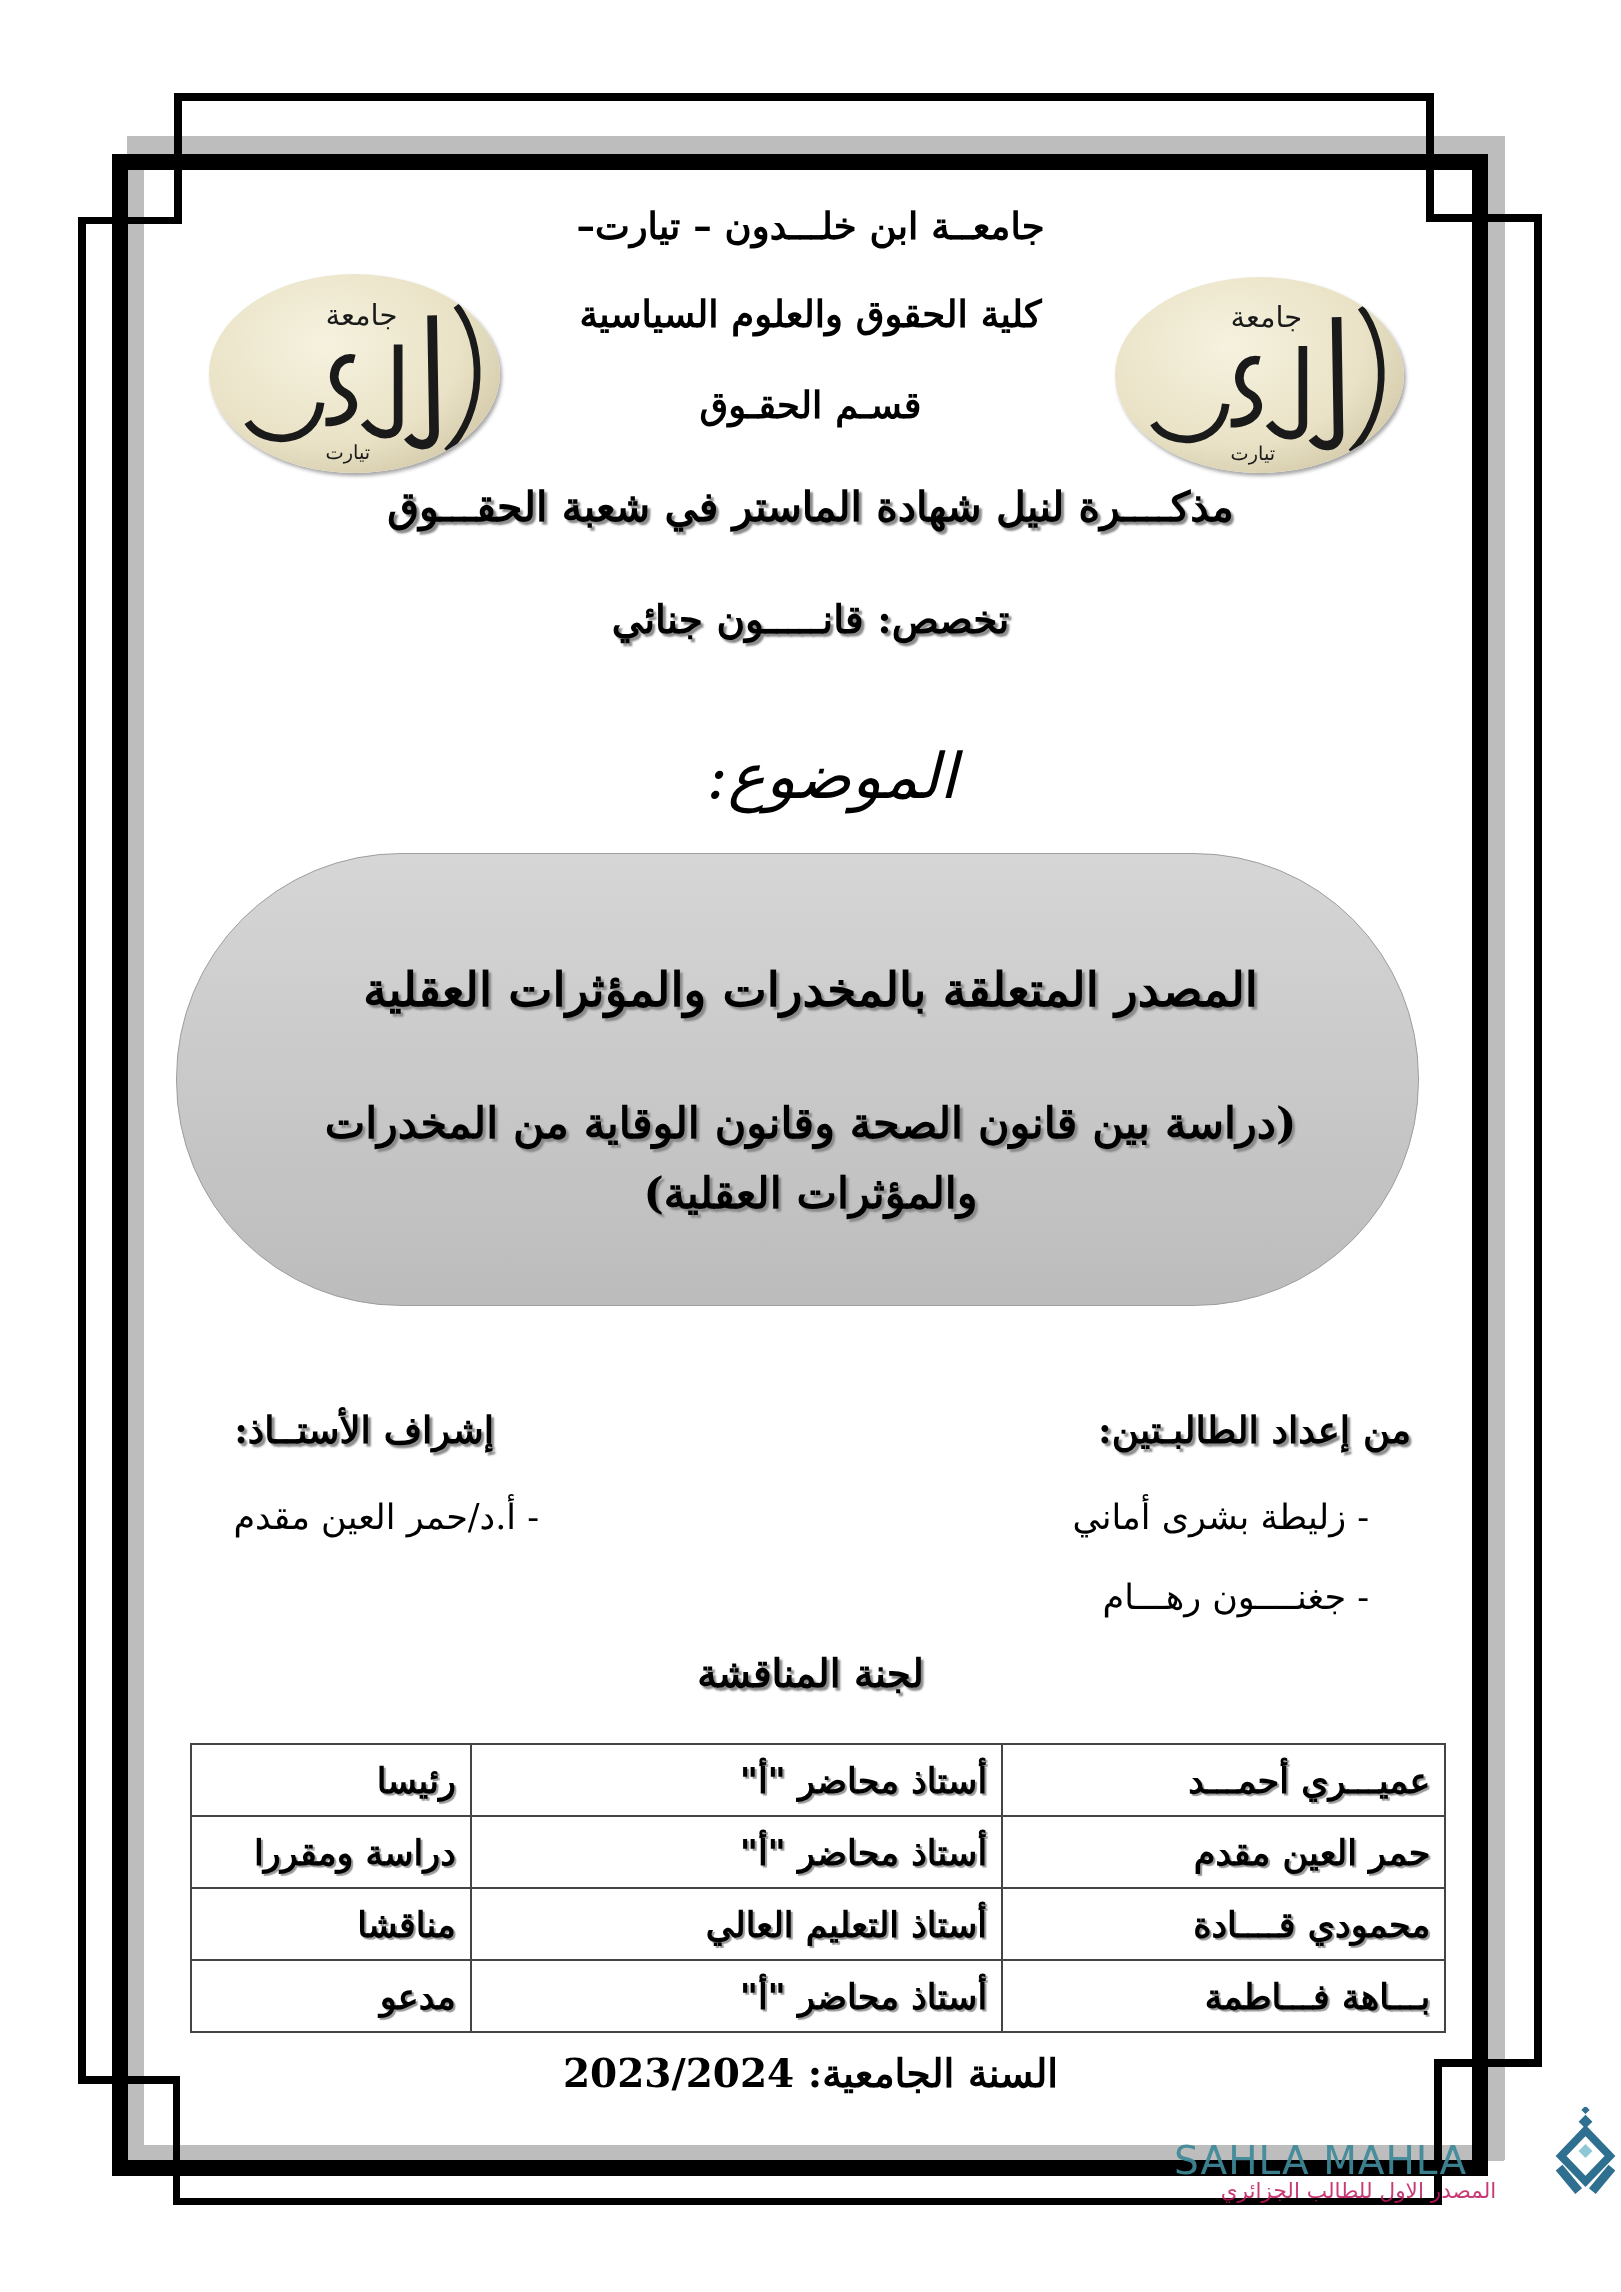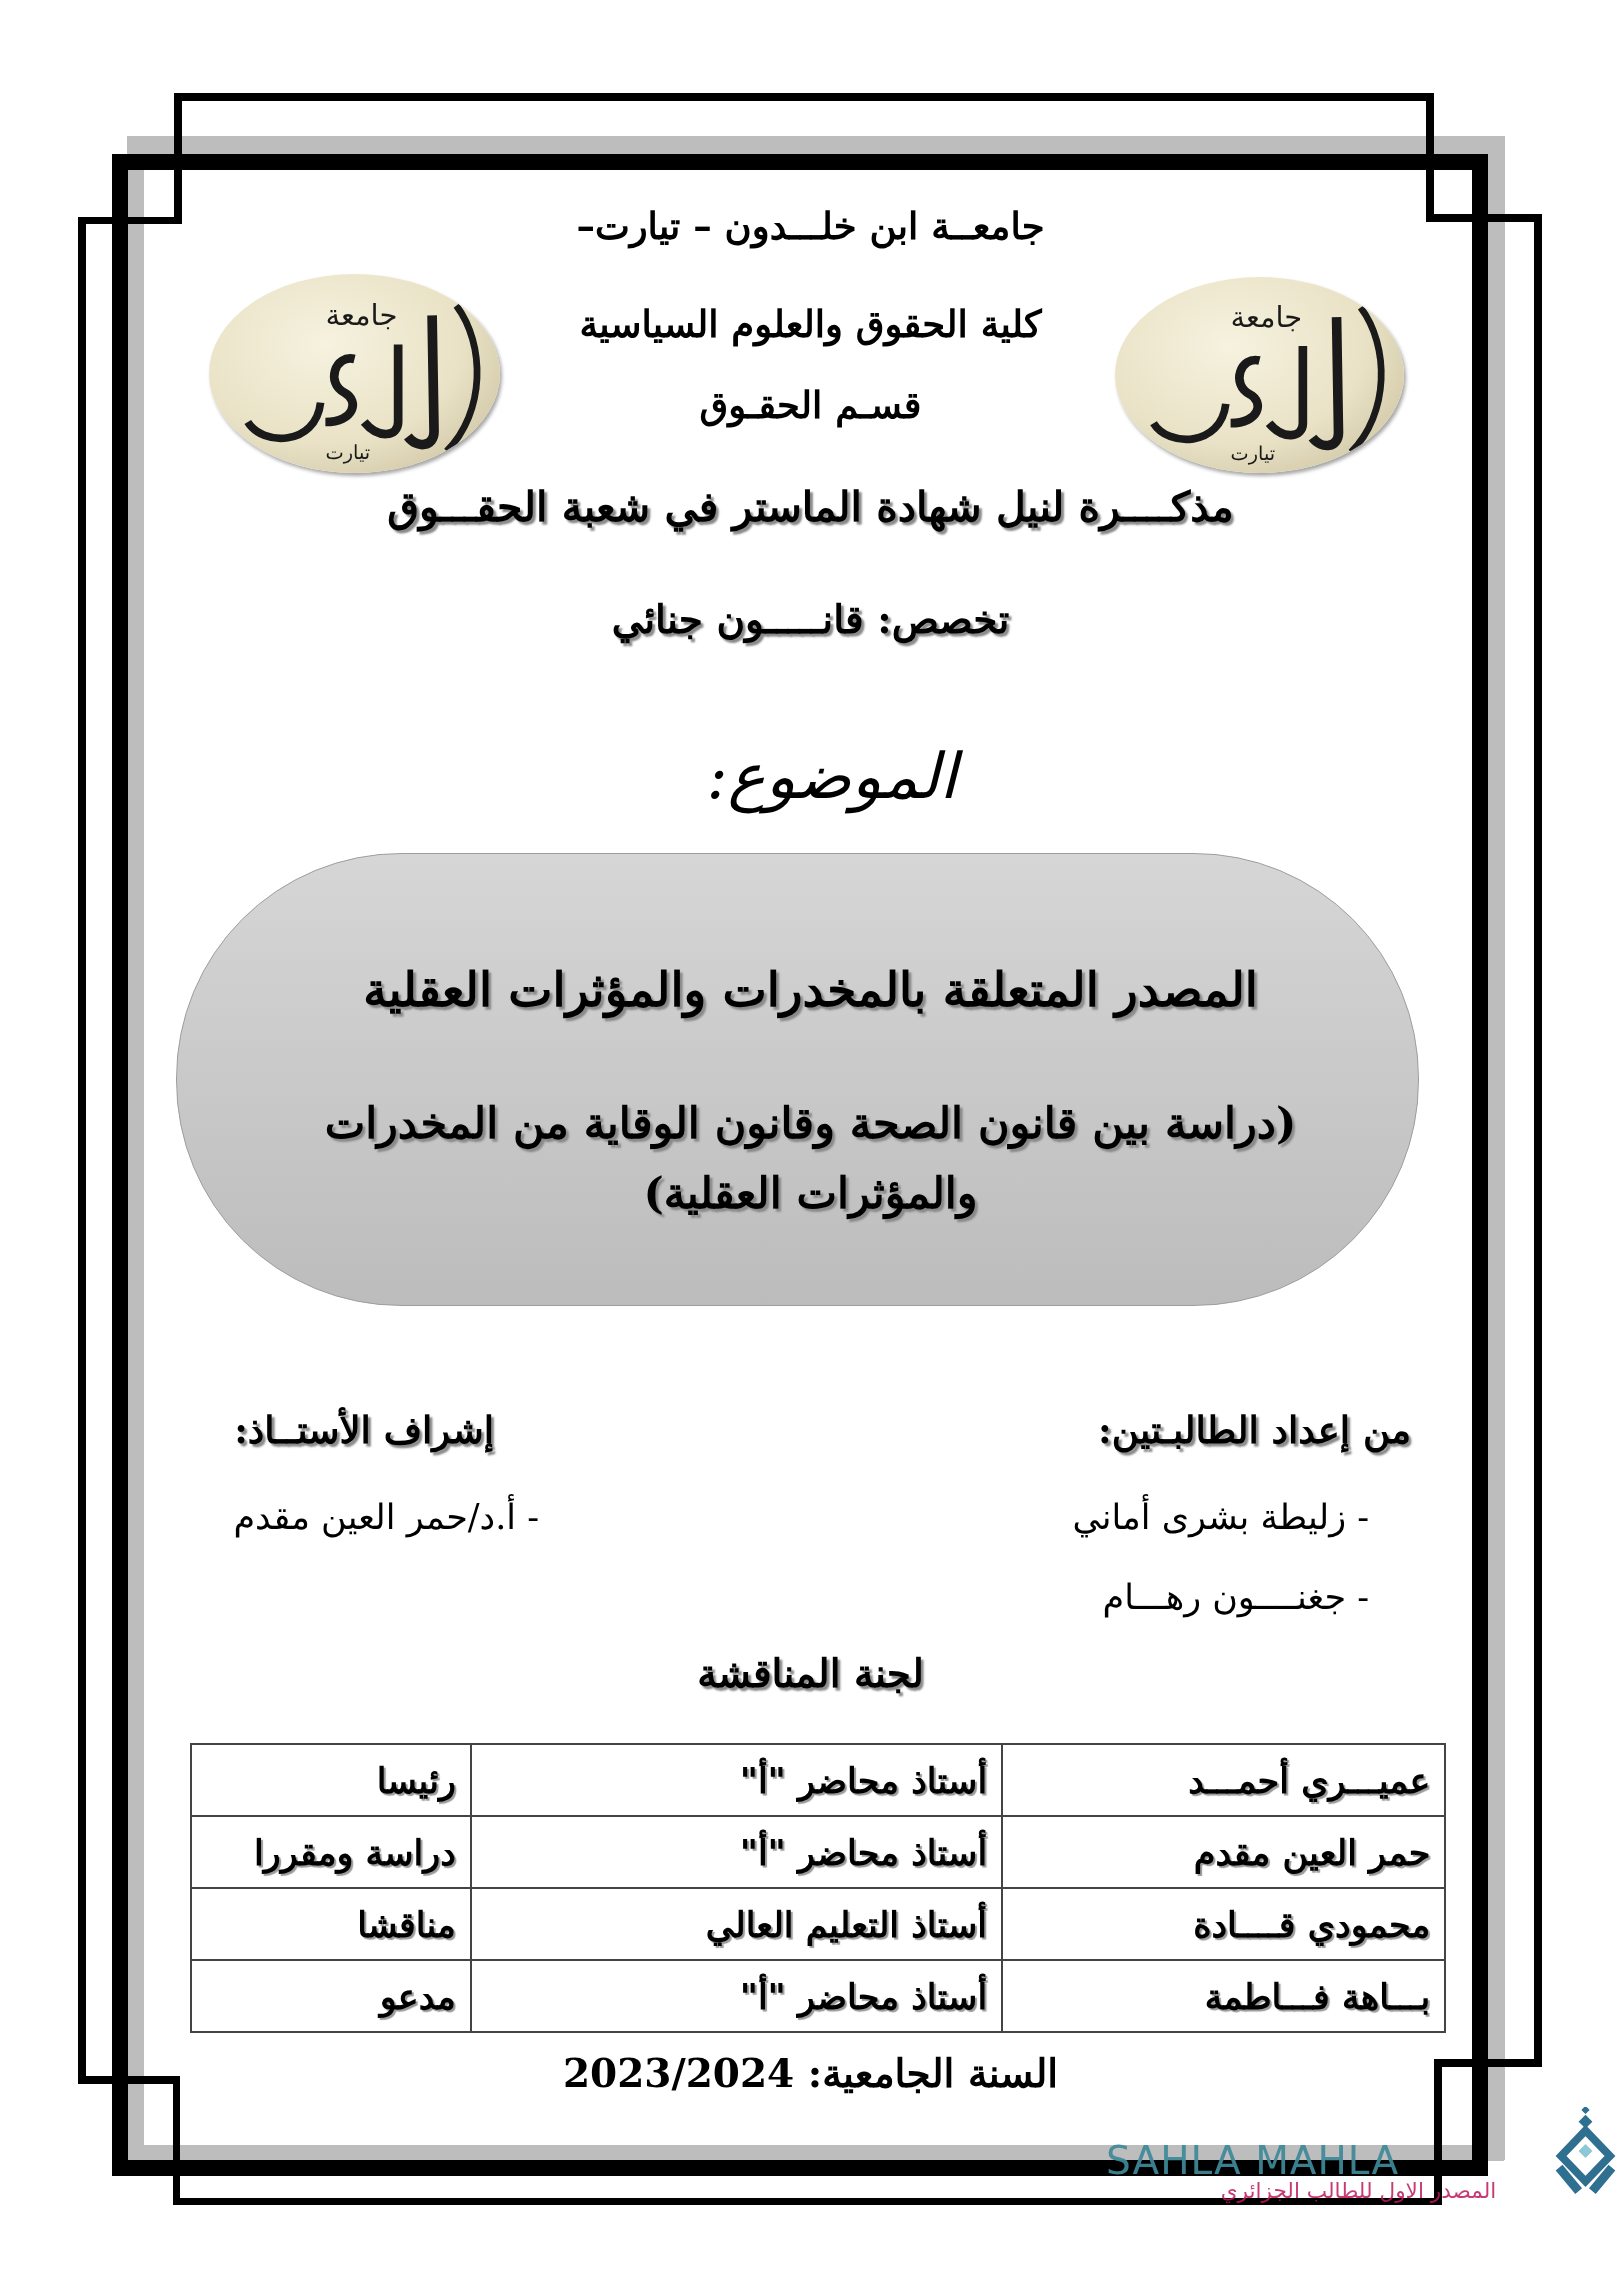--- a/index.html
+++ b/index.html
@@ -26,21 +26,21 @@
 
   table.jury { position: absolute; left: 190px; top: 1743px; width: 1256px;
                border-collapse: collapse; direction: rtl; }
   table.jury td { border: 2px solid #444; height: 70px; padding: 0 13.7px;
                   font-size: 35px; font-weight: bold; text-align: right; vertical-align: middle;
                   text-shadow: 2px 2px 1px #9a9a9a; white-space: nowrap; }
   td.c-name { width: 417px; }
   td.c-title { width: 506px; }
   td.c-role { width: 251px; }
 
-  .wm-text { position: absolute; left: 1106px; top: 2138px; font-family: "DejaVu Sans", sans-serif;
+  .wm-text { position: absolute; left: 1174px; top: 2138px; font-family: "DejaVu Sans", sans-serif;
              font-size: 39px; letter-spacing: 1px; color: #3f8a9a; opacity: 0.92; white-space: nowrap; }
   .wm-sub { position: absolute; left: 1174px; top: 2178px; width: 369px; text-align: center; direction: rtl;
             font-family: "DejaVu Sans", sans-serif; font-size: 21.6px; color: #be185d; opacity: 0.85; white-space: nowrap; }
 </style>
 </head>
 <body>
 
 <div>
 
   <div class="gray" style="left:127px; top:136px; width:1377px; height:17.6px;"></div>
@@ -86,21 +86,21 @@
     <path d="M230 40 L 232 160 C 232 175, 215 178, 205 165" fill="none" stroke="#1a1a1a" stroke-width="10"></path>
     <path d="M195 70 L 195 150 C 195 165, 175 168, 160 150" fill="none" stroke="#1a1a1a" stroke-width="9"></path>
     <path d="M150 85 C 130 80, 120 110, 140 120 C 155 128, 150 150, 120 150" fill="none" stroke="#1a1a1a" stroke-width="9"></path>
     <path d="M40 150 C 55 175, 110 175, 115 130" fill="none" stroke="#1a1a1a" stroke-width="8"></path>
     <text x="120" y="50" font-size="30" font-family="DejaVu Serif, serif" fill="#1a1a1a">جامعة</text>
     <text x="120" y="188" font-size="20" font-family="DejaVu Serif, serif" fill="#1a1a1a">تيارت</text>
   </svg>
 </div>
 
 <div class="txt center bold" style="top:208px; font-size:37px;">جامعــة ابن خلـــدون – تيارت–</div>
-<div class="txt center bold" style="top:296px; font-size:37px;margin-top:10px;">كلية الحقوق والعلوم السياسية</div>
+<div class="txt center bold" style="top:296px; font-size:37px;">كلية الحقوق والعلوم السياسية</div>
 <div class="txt center bold" style="top:387px; font-size:37px;">قسـم الحقـوق</div>
 <div class="txt center bold shadow" style="top:487px; font-size:41px;">مذكــــرة لنيل شهادة الماستر في شعبة الحقـــوق</div>
 <div class="txt center bold shadow" style="top:600px; font-size:39px;">تخصص: قانـــــون جنائي</div>
 
 <div class="txt" style="left:717px; width:240px; top:745px; font-size:63px; text-align:center; font-style:italic;">الموضوع:</div>
 
 <div class="pill"></div>
 <div class="txt center bold shadow" style="top:966px; font-size:47px;">المصدر المتعلقة بالمخدرات والمؤثرات العقلية</div>
 <div class="txt center bold shadow" style="top:1070px; font-size:43px;margin-top:32px;">(دراسة بين قانون الصحة وقانون الوقاية من المخدرات</div>
 <div class="txt center bold shadow" style="top:1172px; font-size:43px;">والمؤثرات العقلية)</div>

